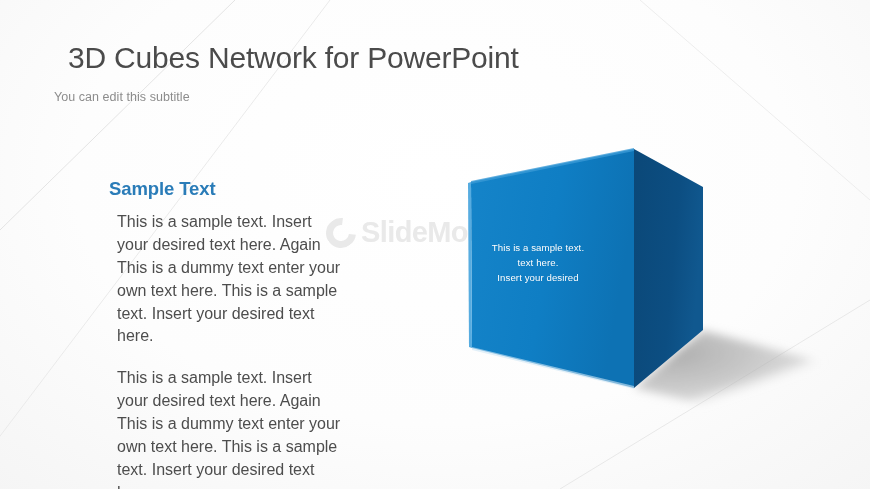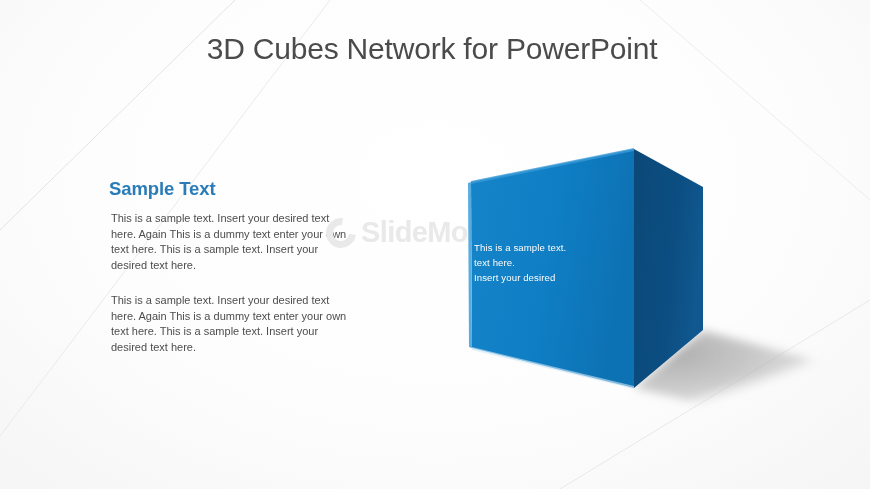--- a/index.html
+++ b/index.html
@@ -32,28 +32,27 @@
   }
 
   
   .header {
     position: absolute;
     left: 52px;
     top: 26px;
     width: 760px;
   }
   .slide-title {
-    margin: 7px;
+    margin: 16px;
     font-size: 30px;
     font-weight: normal;
     letter-spacing: -0.2px;
     color: #4b4b4b;
     line-height: 1.08;
     white-space: nowrap;
-    text-align: center;
   }
   .slide-subtitle {
     margin: 4px 0 0 2px;
     font-size: 12.5px;
     color: #8c8c8c;
     font-weight: normal;
     letter-spacing: 0.05px;
   }
 
   
@@ -64,22 +63,22 @@
     width: 246px;
   }
   .col-heading {
     margin: 0 0 11px 0;
     font-size: 18.5px;
     font-weight: bold;
     color: #2a7cb8;
     letter-spacing: -0.1px;
   }
   .col-para {
-    margin: 2px;
-    font-size: 11px;
+    margin: 8px;
+    font-size: 16px;
     line-height: 1.43;
     color: #4d4d4d;
   }
   .col-para + .col-para {
     margin-top: 19px;
   }
 
   
   .watermark {
     position: absolute;
@@ -116,20 +115,21 @@
     height: 489px;
     pointer-events: none;
   }
   .cube-wrap svg { display: block; }
 
   .cube-text {
     position: absolute;
     left: 474px;
     top: 241px;
     width: 128px;
+    text-align: center;
     color: #ffffff;
     font-size: 9.6px;
     line-height: 1.55;
     letter-spacing: 0.1px;
     text-shadow: 0 0 1px rgba(0,0,0,0.08);
   }
 </style>
 </head>
 <body>
 
@@ -137,20 +137,21 @@
 
   <svg id="bg-lines" width="870" height="489" viewBox="0 0 870 489">
     <line x1="235" y1="0" x2="0" y2="230" stroke="#e4e4e4" stroke-width="1"></line>
     <line x1="330" y1="0" x2="-40" y2="489" stroke="#eaeaea" stroke-width="1"></line>
     <line x1="870" y1="300" x2="560" y2="489" stroke="#e8e8e8" stroke-width="1"></line>
     <line x1="640" y1="0" x2="870" y2="200" stroke="#ededed" stroke-width="1"></line>
   </svg>
 
   <div class="header">
     <h1 class="slide-title">3D Cubes Network for PowerPoint</h1>
+    <p class="slide-subtitle">You can edit this subtitle</p>
   </div>
 
   <div class="text-col">
     <h2 class="col-heading">Sample Text</h2>
     <p class="col-para">This is a sample text. Insert your desired text here. Again This is a dummy text enter your own text here. This is a sample text. Insert your desired text here.</p>
     <p class="col-para">This is a sample text. Insert your desired text here. Again This is a dummy text enter your own text here. This is a sample text. Insert your desired text here.</p>
   </div>
 
   <div class="watermark">
     <span class="wm-mark"></span>

